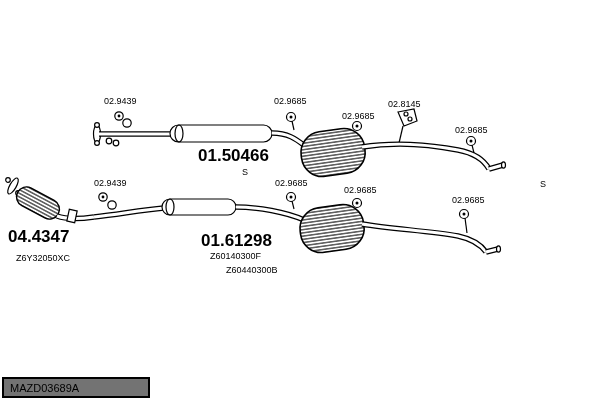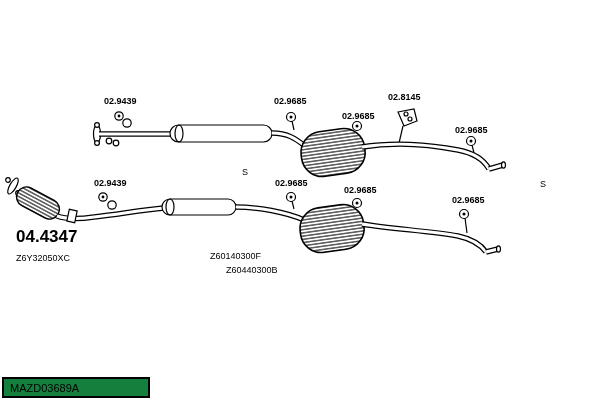--- a/index.html
+++ b/index.html
@@ -3,25 +3,25 @@
 <meta charset="utf-8">
 <style>
   * { margin:0; padding:0; box-sizing:border-box; }
   html,body { width:600px; height:400px; overflow:hidden; background:#fff; }
   body { font-family:"Liberation Sans", sans-serif; }
   .canvas { position:relative; width:600px; height:400px; background:#fff; overflow:hidden; }
   .svg-layer { position:absolute; left:0; top:0; }
   .line { stroke:#000; stroke-width:1.2; }
   .tube-o { stroke:#000; stroke-width:5.5; fill:none; }
   .tube-i { stroke:#fff; stroke-width:3; fill:none; }
-  .lbl { position:absolute; color:#000; font-size:9px; font-weight:bold; white-space:nowrap; }
+  .lbl { position:absolute; color:#000; font-size:9px; font-weight:normal; white-space:nowrap; }
   .lbl-big { position:absolute; color:#000; font-size:17px; font-weight:bold; white-space:nowrap; }
   .lbl-sub { position:absolute; color:#000; font-size:9px; font-weight:normal; white-space:nowrap; }
   .code-box { position:absolute; left:2px; top:377px; width:148px; height:21px;
-              border:2px solid #000; background:#15803d; display:flex; align-items:center;
+              border:2px solid #000; background:#737373; display:flex; align-items:center;
               padding-left:6px; font-size:11px; color:#000; }
 </style>
 </head>
 <body>
 
 <div class="canvas">
 
   <svg class="svg-layer" width="600" height="400" viewBox="0 0 600 400">
     <defs>
       <pattern id="ribs" width="6" height="3.2" patternUnits="userSpaceOnUse">
@@ -133,31 +133,33 @@
         <circle cx="464" cy="214" r="4.5" class="line" fill="#fff"></circle>
         <circle cx="464" cy="214" r="1.5" fill="#000"></circle>
         <line x1="465" y1="218" x2="467" y2="233" class="line"></line>
       </g>
     </g>
   </svg>
 
   <div class="lbl" style="left:104px;top:96px">02.9439</div>
   <div class="lbl" style="left:274px;top:96px">02.9685</div>
   <div class="lbl" style="left:342px;top:111px">02.9685</div>
-  <div class="lbl" style="left:388px;top:92px">02.8145</div>
+  <div class="lbl" style="left:388px;top:99px">02.8145</div>
   <div class="lbl" style="left:455px;top:125px">02.9685</div>
+  <div class="lbl-big" style="left:198px;top:146px">01.50466</div>
   <div class="lbl-sub" style="left:242px;top:167px">S</div>
   <div class="lbl-sub" style="left:540px;top:179px">S</div>
 
   <div class="lbl" style="left:94px;top:178px">02.9439</div>
   <div class="lbl" style="left:275px;top:178px">02.9685</div>
   <div class="lbl" style="left:344px;top:185px">02.9685</div>
   <div class="lbl" style="left:452px;top:195px">02.9685</div>
-  <div class="lbl-big" style="left:16px;top:227px">04.4347</div>
+  <div class="lbl-big" style="left:8px;top:227px">04.4347</div>
   <div class="lbl-sub" style="left:16px;top:253px">Z6Y32050XC</div>
+  <div class="lbl-big" style="left:201px;top:231px">01.61298</div>
   <div class="lbl-sub" style="left:210px;top:251px">Z60140300F</div>
   <div class="lbl-sub" style="left:226px;top:265px">Z60440300B</div>
 
   <div class="code-box">
     <span>MAZD03689A</span>
   </div>
 
 </div>
 
 </body></html>

